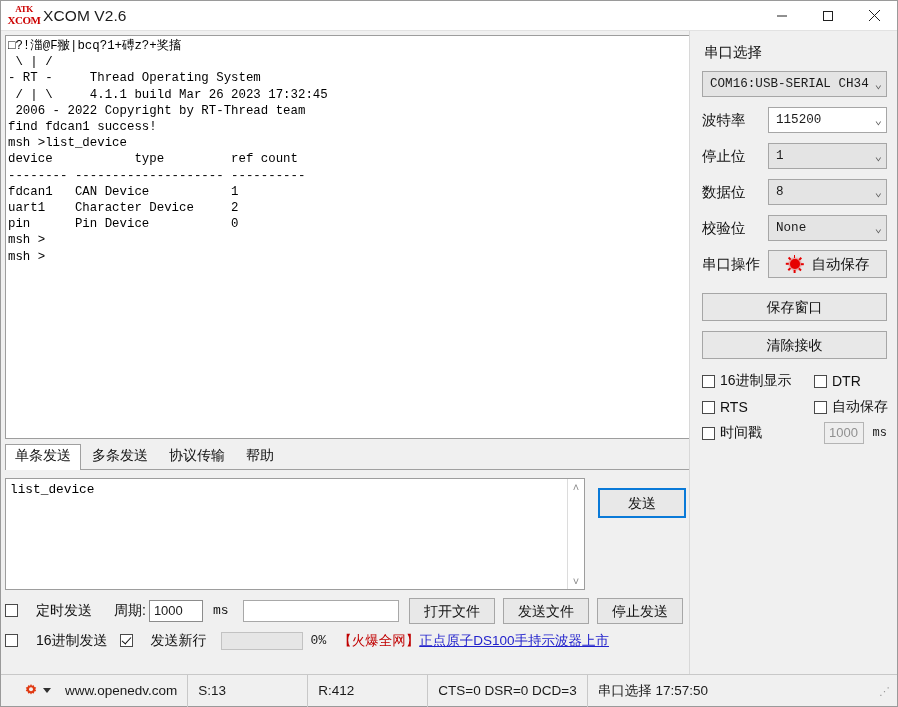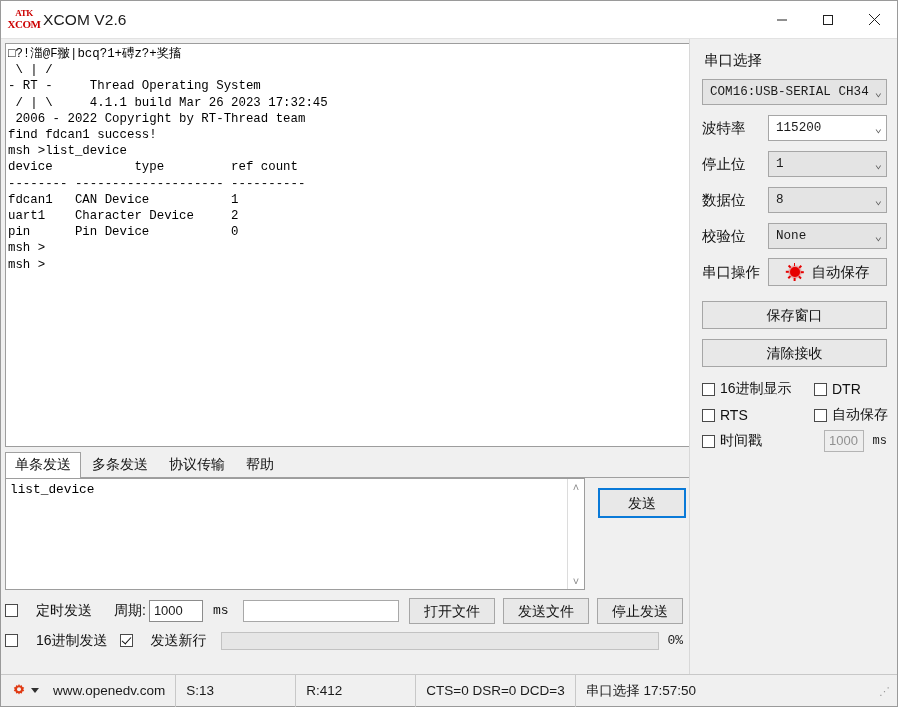--- a/index.html
+++ b/index.html
@@ -14,21 +14,21 @@
   #app {
     position: relative;
     width: 898px; height: 707px;
     background: #f0f0f0;
     border: 1px solid #9a9a9a;
     display: flex; flex-direction: column;
   }
 
   
   .titlebar {
-    height: 38px;
+    height: 30px;
     background: #ffffff;
     display: flex; align-items: center;
     flex: 0 0 auto;
     border-bottom: 1px solid #e2e2e2;
   }
   .app-logo {
     width: 22px; height: 22px;
     margin-left: 12px; margin-right: 8px;
     display: flex; flex-direction: column;
     justify-content: center; align-items: center;
@@ -88,23 +88,24 @@
     color: #000000;
     white-space: pre;
     padding: 2px 0 0 2px;
     margin: 0;
   }
 
   
   .tabs-row {
     display: flex; align-items: flex-end;
     height: 25px;
-    margin: 6px 0 0 4px;
+    margin: 6px 0 8px 4px;
     border-bottom: 1px solid #a0a0a0;
     flex: 0 0 auto;
+    font-family: Liberation Mono, monospace;
   }
   .tab {
     padding: 2px 9px 3px 9px;
     font-size: 14px;
     color: #101010;
     border: 1px solid transparent;
     border-bottom: none;
     margin-right: 1px;
     line-height: 19px;
     cursor: default;
@@ -343,21 +344,21 @@
     font-family: "Liberation Mono", monospace;
     font-size: 12px; color: #1a1a1a;
   }
 
   
   .statusbar {
     height: 32px; flex: 0 0 32px;
     background: #f0f0f0;
     border-top: 1px solid #c8c8c8;
     display: flex; align-items: center;
-    font-size: 13.5px; color: #1a1a1a;
+    font-size: 13.5px; color: #1a1a1a; padding-left: 12px;
   }
   .sb-cell {
     height: 32px; display: flex; align-items: center;
     padding: 0 10px;
     border-right: 1px solid #c8c8c8;
     white-space: nowrap;
   }
   .sb-cell.first { border-right: none; padding: 0 4px 0 10px; gap: 4px; }
   .sb-cell.nb { border-right: none; }
   .gear { width: 16px; height: 16px; display: block; }
@@ -457,20 +458,23 @@
           </span>
         </div>
         <div class="opt-row r2">
           <span class="cb"></span>
           <span class="cb-label">16进制发送</span>
           <span class="cb checked" style="margin-left:12px"></span>
           <span class="cb-label">发送新行</span>
           <span class="progress-wrap">
             <span class="progress"></span>
             <span class="progress-pct">0%</span>
+          </span>
+          <span class="ad">
+            <span class="hot">【火爆全网】</span><span class="link">正点原子DS100手持示波器上市</span>
           </span>
         </div>
       </div>
     </div>
 
     <div class="right-col">
       <div class="sec-title">串口选择</div>
 
       <div class="row">
         <div class="select wide">

